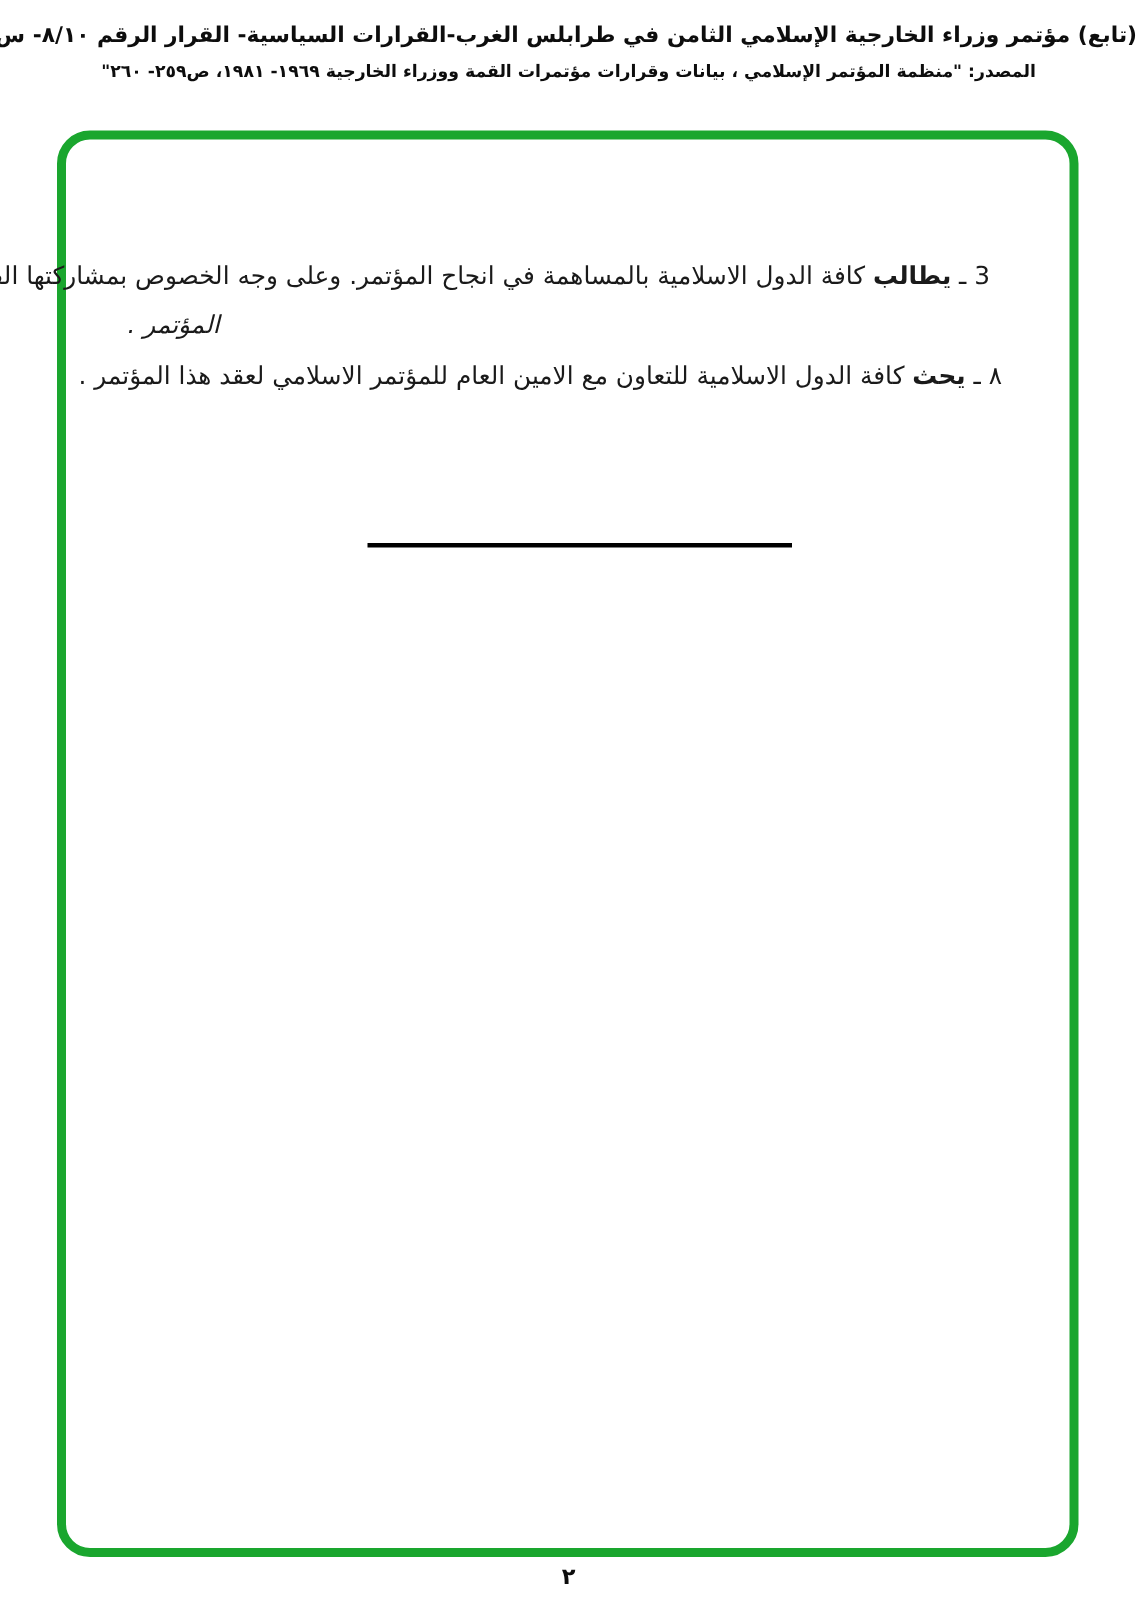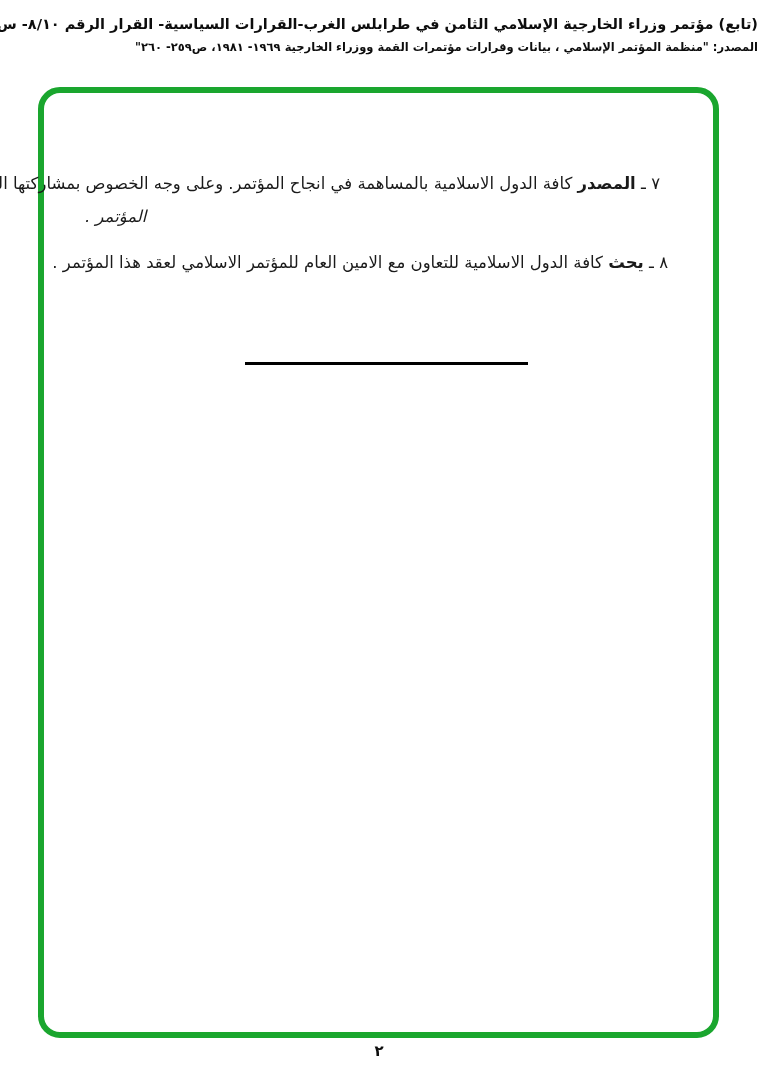--- a/index.html
+++ b/index.html
@@ -9,20 +9,21 @@
     background: #ffffff;
     font-family: "DejaVu Sans", sans-serif;
     color: #111111;
     overflow: hidden;
   }
   .header {
     position: absolute;
     top: 16px;
     left: 0;
     width: 758px;
+    text-align: center;
     direction: rtl;
   }
   .header-line1 {
     font-size: 14.5px;
     font-weight: bold;
     color: #0d0d0d;
     white-space: nowrap;
   }
   .header-line2 {
     margin-top: 8px;
@@ -45,21 +46,21 @@
     position: absolute;
     direction: rtl;
     font-size: 16.5px;
     line-height: 30px;
     color: #1a1a1a;
     white-space: nowrap;
   }
   .para .kw { font-weight: bold; }
   .para7-line1 { top: 169px; right: 98px; }
   .para7-line2 { top: 202px; left: 85px; direction: rtl; font-style: italic; }
-  .para8 { top: 248px; right: 90px; }
+  .para8 { top: 236px; right: 90px; }
   .divider {
     position: absolute;
     left: 245px;
     top: 362px;
     width: 283px;
     height: 3px;
     background: #000000;
   }
   .page-number {
     position: absolute;
@@ -77,22 +78,22 @@
 <body>
 
 <div class="header">
   <div class="header-line1">(تابع) مؤتمر وزراء الخارجية الإسلامي الثامن في طرابلس الغرب-القرارات السياسية- القرار الرقم ٨/١٠- س</div>
   <div class="header-line2">المصدر: "منظمة المؤتمر الإسلامي ، بيانات وقرارات مؤتمرات القمة ووزراء الخارجية ١٩٦٩- ١٩٨١، ص٢٥٩- ٢٦٠"</div>
 </div>
 
 <div class="green-frame"></div>
 
 <div class="para para7-line1">
-  <span>٧ ـ</span>
-  <span class="kw">المصدر</span>
+  <span>3 ـ</span>
+  <span class="kw">يطالب</span>
   <span>كافة الدول الاسلامية بالمساهمة في انجاح المؤتمر. وعلى وجه الخصوص بمشاركتها الفعالة في</span>
 </div>
 
 <div class="para para7-line2">المؤتمر .</div>
 
 <div class="para para8">
   <span>٨ ـ</span>
   <span class="kw">يحث</span>
   <span>كافة الدول الاسلامية للتعاون مع الامين العام للمؤتمر الاسلامي لعقد هذا المؤتمر .</span>
 </div>

